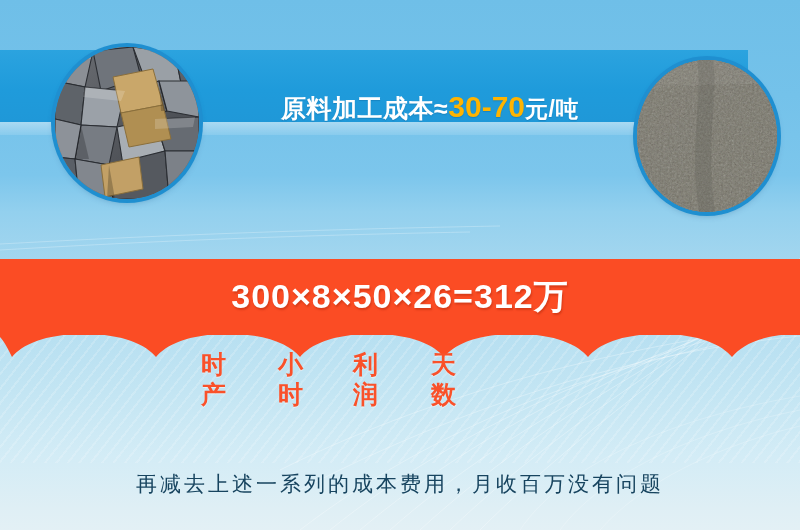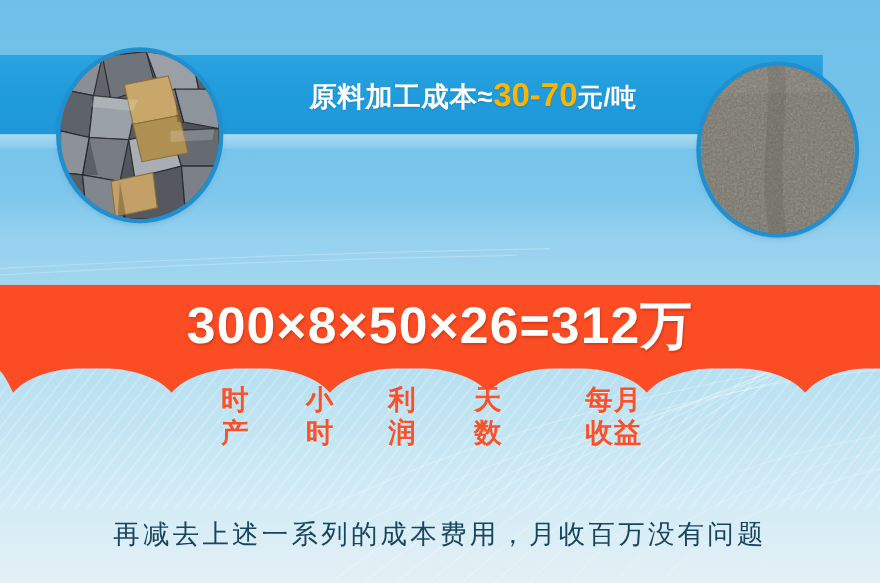--- a/index.html
+++ b/index.html
@@ -70,20 +70,21 @@
     position: absolute;
     left: 195px;
     width: 470px;
     text-align: center;
     white-space: nowrap;
     color: #ffffff;
     font-size: 25px;
     font-weight: 700;
     letter-spacing: 0.5px;
     text-shadow: 0 1px 1px rgba(0,70,120,0.25);
+    margin-top: 20px;
   }
   .bar-top .bar-text    { top: 20px; }
   .bar-bottom .bar-text { top: 19px; }
   .hl { color: #ffb400; font-size: 30px; font-weight: 800; letter-spacing: 0px; }
   .unit { font-size: 23px; font-weight: 600; }
 
   
   .photo {
     position: absolute;
     border-radius: 50%;
@@ -107,21 +108,21 @@
     width: 800px; height: 74px;
     background: #fb4c24;
   }
   .formula-text {
     position: absolute;
     left: 0; top: 259px;
     width: 800px; height: 74px;
     line-height: 74px;
     text-align: center;
     color: #ffffff;
-    font-size: 47px;
+    font-size: 34px;
     font-weight: 800;
     letter-spacing: 1px;
     text-shadow: 1px 2px 2px rgba(150,30,0,0.35);
   }
 
   
   .scallops {
     position: absolute;
     left: 0; top: 331px;
     width: 800px; height: 26px;
@@ -146,21 +147,21 @@
   }
   .legend-item span { display: block; }
 
   
   .caption {
     position: absolute;
     left: 0; top: 470px;
     width: 800px;
     text-align: center;
     color: #17445f;
-    font-size: 24px;
+    font-size: 21px;
     font-weight: 400;
     letter-spacing: 3px;
   }
 </style>
 </head>
 <body>
 
 <div id="poster">
 
   <svg class="swirls" viewBox="0 0 800 530" preserveAspectRatio="none">
@@ -304,21 +305,17 @@
       <span>时</span>
     </div>
     <div class="legend-item" style="left:335px; top:4px; width:62px;">
       <span>利</span>
       <span>润</span>
     </div>
     <div class="legend-item" style="left:413px; top:4px; width:62px;">
       <span>天</span>
       <span>数</span>
     </div>
-    <div class="legend-item" style="left:512px; top:4px; width:92px;">
-      <span>每月</span>
-      <span>收益</span>
-    </div>
   </div>
 
   <div class="caption">再减去上述一系列的成本费用，月收百万没有问题</div>
 
 </div>
 
 </body></html>

